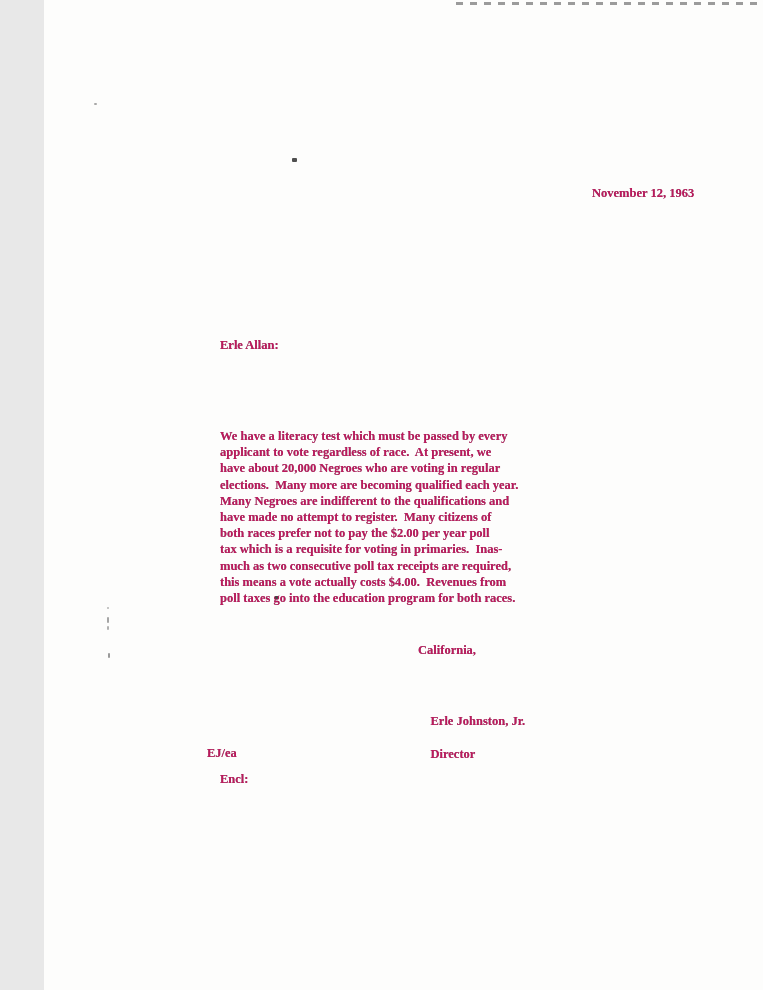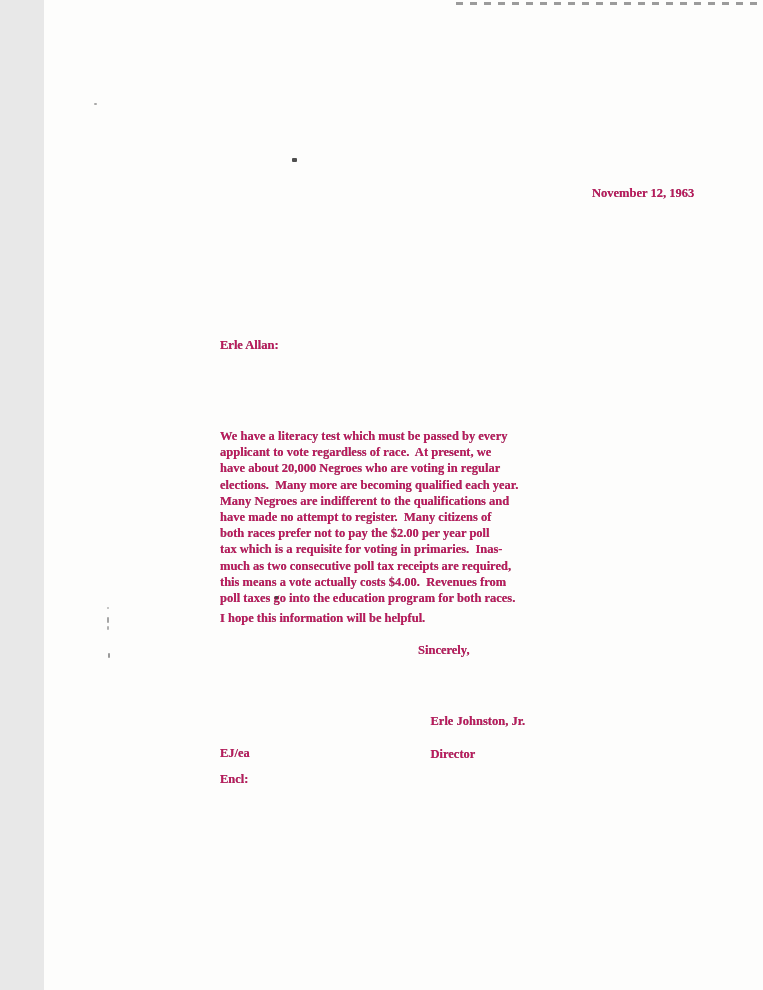--- a/index.html
+++ b/index.html
@@ -44,21 +44,21 @@
   }
   
   .date        { left: 548px; top: 185px; }
   .recipient   { left: 176px; top: 277px; }
   .salutation  { left: 176px; top: 337px; }
   .para1       { left: 176px; top: 367px; }
   .para2       { left: 176px; top: 428px; }
   .para3       { left: 176px; top: 610px; }
   .closing     { left: 374px; top: 642px; }
   .signature   { left: 374px; top: 697px; }
-  .initials    { left: 176px; top: 745px; }
+  .initials    { left: 163px; top: 745px; }
   .enclosure   { left: 176px; top: 771px; }
 </style>
 </head>
 <body>
 
 <div class="paper">
 
   <div class="dashes"></div>
 
   <div class="typed date">November 12, 1963</div>
@@ -72,23 +72,22 @@
 have about 20,000 Negroes who are voting in regular
 elections.  Many more are becoming qualified each year.
 Many Negroes are indifferent to the qualifications and
 have made no attempt to register.  Many citizens of
 both races prefer not to pay the $2.00 per year poll
 tax which is a requisite for voting in primaries.  Inas-
 much as two consecutive poll tax receipts are required,
 this means a vote actually costs $4.00.  Revenues from
 poll taxes go into the education program for both races.</div>
 
-  <div class="typed para3">I hope this information will be helpful.</div>
 
-  <div class="typed closing">Sincerely,</div>
+  <div class="typed closing">California,</div>
 
   <div class="typed signature">
     <span>Erle Johnston, Jr.</span><br>
     <span>Director</span>
   </div>
 
   <div class="typed initials">EJ/ea</div>
 
   <div class="typed enclosure">Encl:</div>
 

